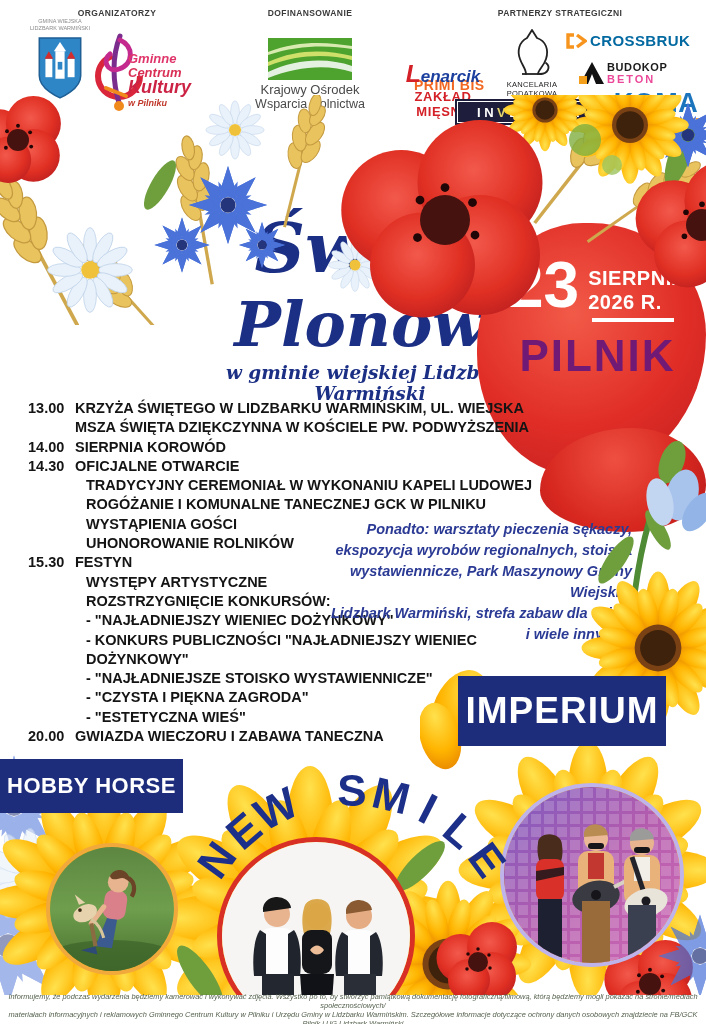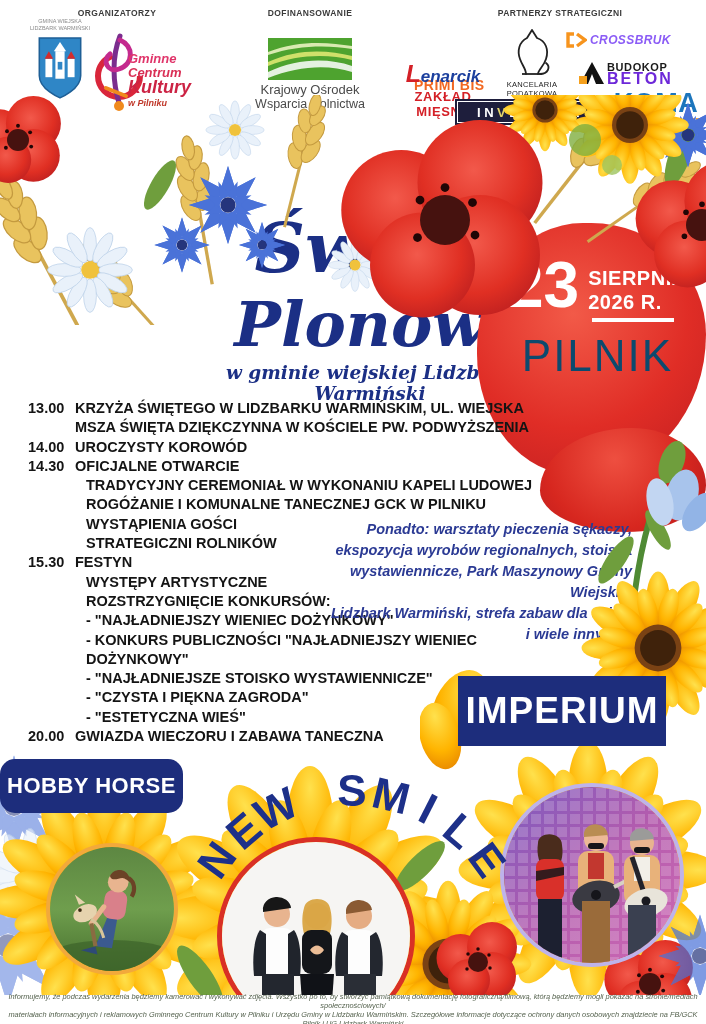--- a/index.html
+++ b/index.html
@@ -14,25 +14,25 @@
   .gck-text .l3{font-size:18px;color:#cc2344;}
   .gck-text .l4{font-size:9px;color:#c0392b;margin-top:2px;}
   .kowr-text{position:absolute;left:252px;top:82px;width:116px;text-align:center;color:#4a4a4a;line-height:15px;font-size:13px;}
   .primi{position:absolute;left:414px;top:36px;font-size:14px;font-weight:bold;color:#f26822;letter-spacing:.5px;margin-top:41px;}
   .lenarcik{position:absolute;left:398px;top:60px;width:90px;text-align:center;}
   .lenarcik .name{display:block;font-size:17px;font-weight:bold;font-style:italic;color:#1b3f9e;}
   .lenarcik .name::first-letter{color:#d42027;font-size:1.45em;}
   .lenarcik .sub{display:block;font-size:13px;font-weight:bold;color:#d42027;letter-spacing:.6px;margin-top:1px;}
   .kancelaria{position:absolute;left:487px;top:80px;width:90px;text-align:center;font-size:7.5px;font-weight:normal;color:#222;letter-spacing:.3px;}
   .crossbruk{position:absolute;left:565px;top:32px;display:flex;align-items:center;gap:3px;}
-  .crossbruk .txt{font-size:12px;font-weight:800;color:#8b5cf6;letter-spacing:.4px;font-style:italic;}
+  .crossbruk .txt{font-size:15px;font-weight:800;color:#0369a1;letter-spacing:.4px;}
   .budokop{position:absolute;left:578px;top:60px;display:flex;align-items:center;gap:3px;}
   .budokop .col{line-height:12px;}
   .budokop .b1{font-size:11px;font-weight:800;color:#1a1a1a;letter-spacing:.6px;}
-  .budokop .b2{font-size:16px;font-weight:bold;color:#6d28d9;letter-spacing:2px;}
+  .budokop .b2{font-size:11px;font-weight:bold;color:#ec4899;letter-spacing:2px;}
   .investyka{position:absolute;left:455px;top:99px;width:150px;height:26px;background:#1e1e3c;
              box-shadow:inset 0 0 0 2px #1e1e3c, inset 0 0 0 3px #ffffff;
              display:flex;align-items:center;justify-content:center;
              color:#fff;font-size:13px;font-weight:bold;letter-spacing:3.5px;}
   .investyka .v{color:#e3d36a;}
   .koma{position:absolute;left:610px;top:90px;width:92px;text-align:center;}
   .koma .k{font-size:27px;font-weight:800;color:#1c75bc;letter-spacing:.5px;line-height:27px;}
   .koma .s{font-size:6.5px;font-weight:bold;color:#f7941d;letter-spacing:1.4px;}
   
   .white-glow{position:absolute;left:203px;top:172px;width:334px;height:218px;background:#fff;border-radius:50%;filter:blur(9px);}
@@ -46,39 +46,39 @@
   .poppy-badge{position:absolute;left:477px;top:223px;width:229px;height:252px;
      background:radial-gradient(circle at 42% 36%,#f25a48 0%,#e02d26 55%,#bf1d20 100%);
      border-radius:48% 52% 55% 45% / 52% 46% 58% 50%;}
   .poppy-badge2{position:absolute;left:540px;top:428px;width:166px;height:104px;
      background:radial-gradient(circle at 45% 30%,#ee4f40 0%,#d7271f 60%,#b51a1d 100%);
      border-radius:55% 45% 48% 52% / 60% 55% 45% 40%;}
   .badge-row{position:absolute;left:508px;top:254px;display:flex;align-items:flex-start;gap:9px;color:#fff;}
   .badge-day{font-size:64px;font-weight:bold;line-height:62px;}
   .badge-col{padding-top:12px;line-height:24px;font-size:20px;font-weight:bold;letter-spacing:.5px;}
   .badge-rule{position:absolute;left:592px;top:318px;width:82px;height:4px;background:#fff;}
-  .badge-place{position:absolute;left:505px;top:331px;width:185px;text-align:center;color:#0c4a6e;
-               font-size:44px;font-weight:normal;letter-spacing:2px;}
+  .badge-place{position:absolute;left:505px;top:331px;width:185px;text-align:center;color:#701a75;
+               font-size:44px;font-weight:bold;letter-spacing:2px;}
   
   .schedule{position:absolute;left:28px;top:399px;width:520px;font-weight:bold;font-size:14.5px;
             line-height:19.3px;color:#141414;}
   .sched-row{display:flex;}
   .sched-time{width:47px;flex:none;}
   .sched-body{flex:1;}
   .sched-sub{padding-left:58px;}
   
   .side-note{position:absolute;left:308px;top:519px;width:324px;text-align:right;
              font-style:italic;font-weight:bold;font-size:14.5px;line-height:21px;color:#2b3a94;}
   
   .imperium{position:absolute;left:458px;top:676px;width:208px;height:70px;background:#1d2d7c;
             display:flex;align-items:center;justify-content:center;color:#fff;
             font-size:37px;font-weight:bold;letter-spacing:1px;z-index:7;}
   .hobby{position:absolute;left:0;top:759px;width:183px;height:54px;background:#1d2d7c;
          display:flex;align-items:center;justify-content:center;color:#fff;
-         font-size:22px;font-weight:bold;letter-spacing:.5px;z-index:7;border-radius:15px;}
+         font-size:22px;font-weight:bold;letter-spacing:.5px;z-index:7;}
   .arc{position:absolute;left:0;top:0;width:706px;height:1024px;pointer-events:none;z-index:6;}
   .arc-letter{position:absolute;font-size:44px;font-weight:bold;color:#1d3089;font-family:"Liberation Sans",sans-serif;}
   
   .photo{position:absolute;border-radius:50%;overflow:hidden;z-index:5;}
   .photo svg{display:block;}
   .photo-hobby{left:46px;top:843px;width:124px;height:124px;border:4px solid #f2a93b;}
   .photo-smile{left:217px;top:837px;width:188px;height:188px;border:5px solid #d93025;}
   .photo-imperium{left:500px;top:783px;width:176px;height:176px;border:4px solid #beb3ea;}
   
   .band-svg{position:absolute;left:0;top:95px;z-index:1;}
@@ -335,33 +335,33 @@
       <div class="sched-row">
         <div class="sched-time">13.00</div>
         <div class="sched-body">
           <div>KRZYŻA ŚWIĘTEGO W LIDZBARKU WARMIŃSKIM, UL. WIEJSKA</div>
           <div>MSZA ŚWIĘTA DZIĘKCZYNNA W KOŚCIELE PW. PODWYŻSZENIA</div>
         </div>
       </div>
       <div class="sched-row">
         <div class="sched-time">14.00</div>
         <div class="sched-body">
-          <div>UROCZYSTY KOROWÓD</div>
+          <div>SIERPNIA KOROWÓD</div>
         </div>
       </div>
       <div class="sched-row">
         <div class="sched-time">14.30</div>
         <div class="sched-body">
           <div>OFICJALNE OTWARCIE</div>
         </div>
       </div>
       <div class="sched-sub">TRADYCYJNY CEREMONIAŁ W WYKONANIU KAPELI LUDOWEJ</div>
       <div class="sched-sub">ROGÓŻANIE I KOMUNALNE TANECZNEJ GCK W PILNIKU</div>
       <div class="sched-sub">WYSTĄPIENIA GOŚCI</div>
-      <div class="sched-sub">STRATEGICZNI ROLNIKÓW</div>
+      <div class="sched-sub">UHONOROWANIE ROLNIKÓW</div>
       <div class="sched-row">
         <div class="sched-time">15.30</div>
         <div class="sched-body">
           <div>FESTYN</div>
         </div>
       </div>
       <div class="sched-sub">WYSTĘPY ARTYSTYCZNE</div>
       <div class="sched-sub">ROZSTRZYGNIĘCIE KONKURSÓW:</div>
       <div class="sched-sub">- "NAJŁADNIEJSZY WIENIEC DOŻYNKOWY"</div>
       <div class="sched-sub">- KONKURS PUBLICZNOŚCI "NAJŁADNIEJSZY WIENIEC DOŻYNKOWY"</div>

